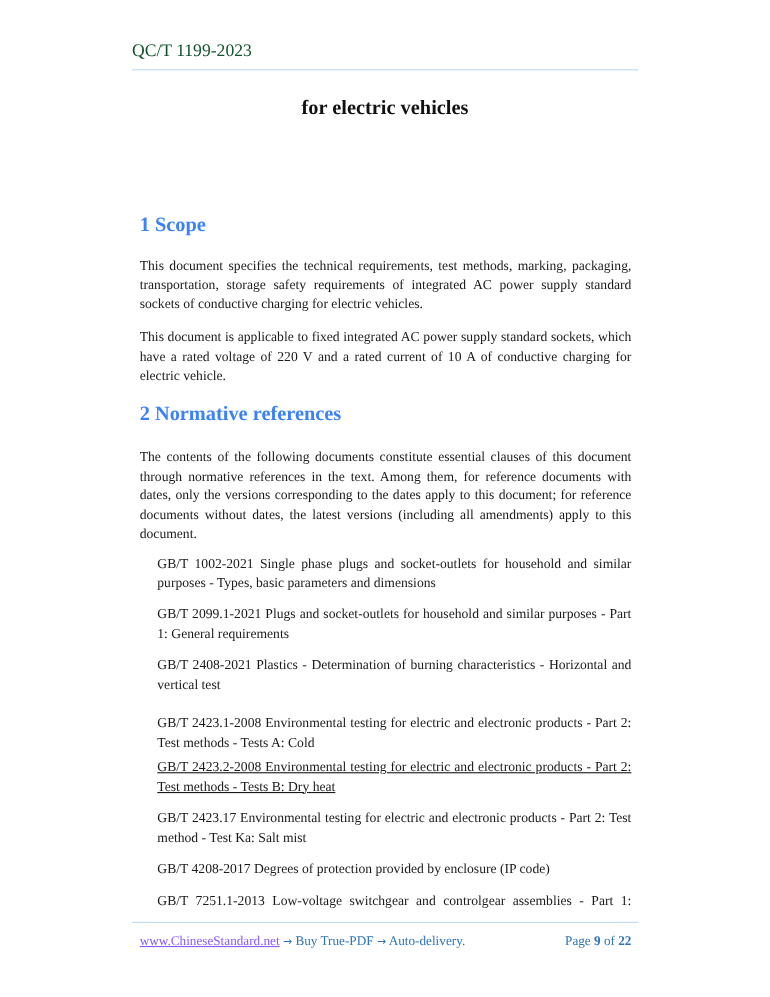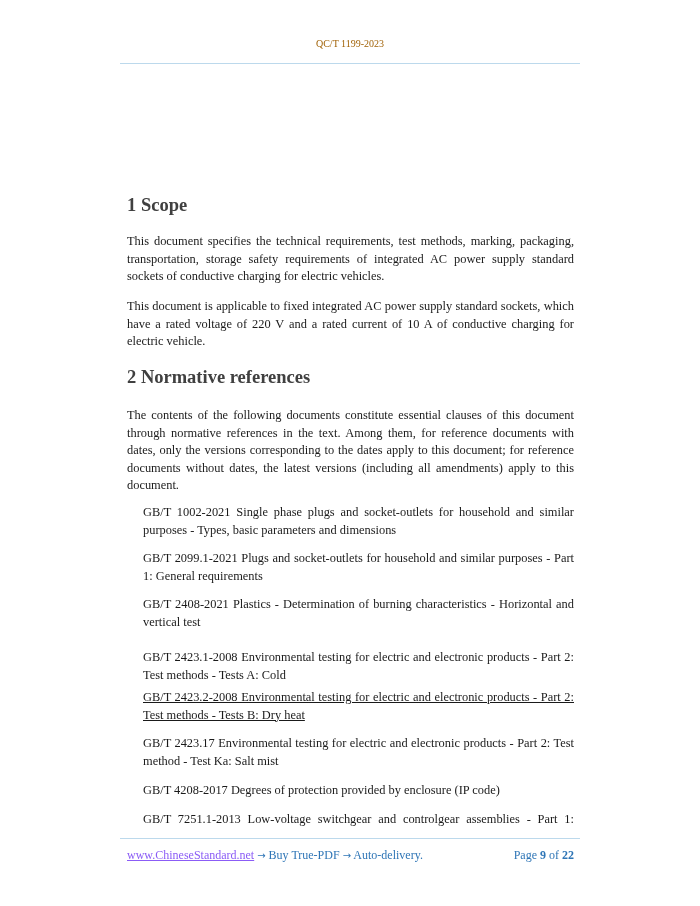--- a/index.html
+++ b/index.html
@@ -3,33 +3,33 @@
   <meta charset="utf-8">
   <style>
     html, body { margin: 0; padding: 0; background: #ffffff; }
     body {
       width: 700px; height: 906px; position: relative; overflow: hidden;
       font-family: "Liberation Serif", "DejaVu Serif", serif;
       color: #1a1a1a;
     }
     .header {
       position: absolute; left: 120px; top: 38px; width: 460px;
-      text-align: center; font-size: 10px; color: #a16207;
+      font-size: 16px; color: #14532d;
     }
     .header-rule {
       position: absolute; left: 120px; top: 63px; width: 460px; height: 1px;
       background: #bcd9ec;
     }
     .title {
       position: absolute; left: 110px; top: 82px; width: 480px;
       text-align: center; font-weight: bold; font-size: 18.5px;
       line-height: 34px; color: #111;
     }
     .h1 {
-      position: absolute; left: 127px; font-weight: bold; font-size: 18.5px; color: #404040;
+      position: absolute; left: 127px; font-weight: bold; font-size: 18.5px; color: #3b82f6;
     }
     .para {
       position: absolute; left: 127px; width: 447px;
       font-size: 12.4px; line-height: 17.5px; text-align: justify;
       color: #1a1a1a;
     }
     .ref {
       position: absolute; left: 143px; width: 431px;
       font-size: 12.4px; line-height: 17.5px; text-align: justify;
       color: #1a1a1a;
@@ -47,20 +47,21 @@
     .footer .pg b { font-weight: bold; }
     .arrow { font-family: "DejaVu Sans", sans-serif; font-size: 10px; }
   </style>
 </head>
 <body>
 
 <div class="header">QC/T 1199-2023</div>
 <div class="header-rule"></div>
 
 <div class="title">
+  <div>for electric vehicles</div>
 </div>
 
 <div class="h1" style="top:195px;">1 Scope</div>
 <div class="para" style="top:233px;">This document specifies the technical requirements, test methods, marking, packaging, transportation, storage safety requirements of integrated AC power supply standard sockets of conductive charging for electric vehicles.</div>
 <div class="para" style="top:298px;">This document is applicable to fixed integrated AC power supply standard sockets, which have a rated voltage of 220 V and a rated current of 10 A of conductive charging for electric vehicle.</div>
 
 <div class="h1" style="top:367px;">2 Normative references</div>
 <div class="para" style="top:407px;">The contents of the following documents constitute essential clauses of this document through normative references in the text. Among them, for reference documents with dates, only the versions corresponding to the dates apply to this document; for reference documents without dates, the latest versions (including all amendments) apply to this document.</div>
 
 <div class="ref" style="top:504px;">GB/T 1002-2021 Single phase plugs and socket-outlets for household and similar purposes - Types, basic parameters and dimensions</div>

